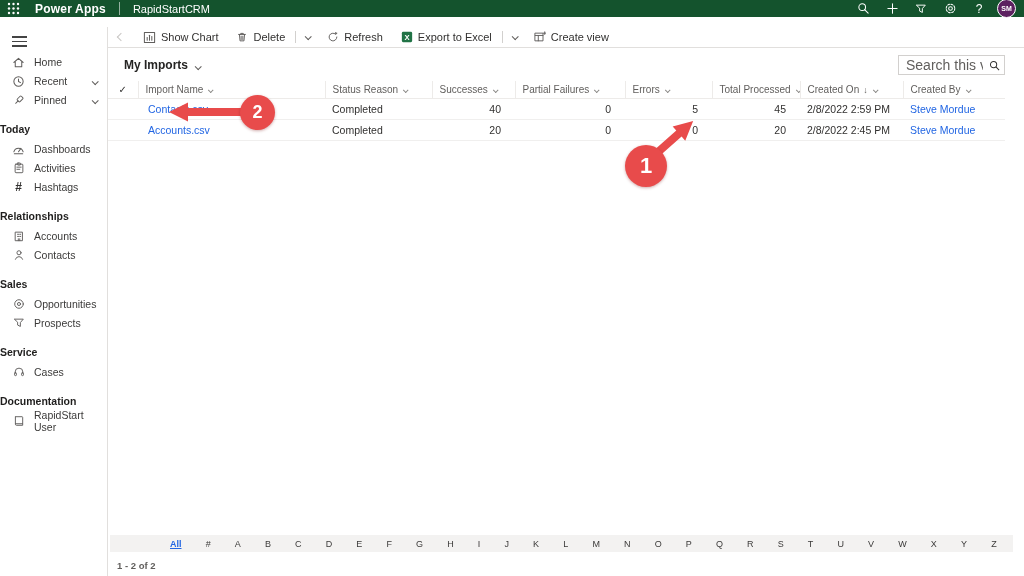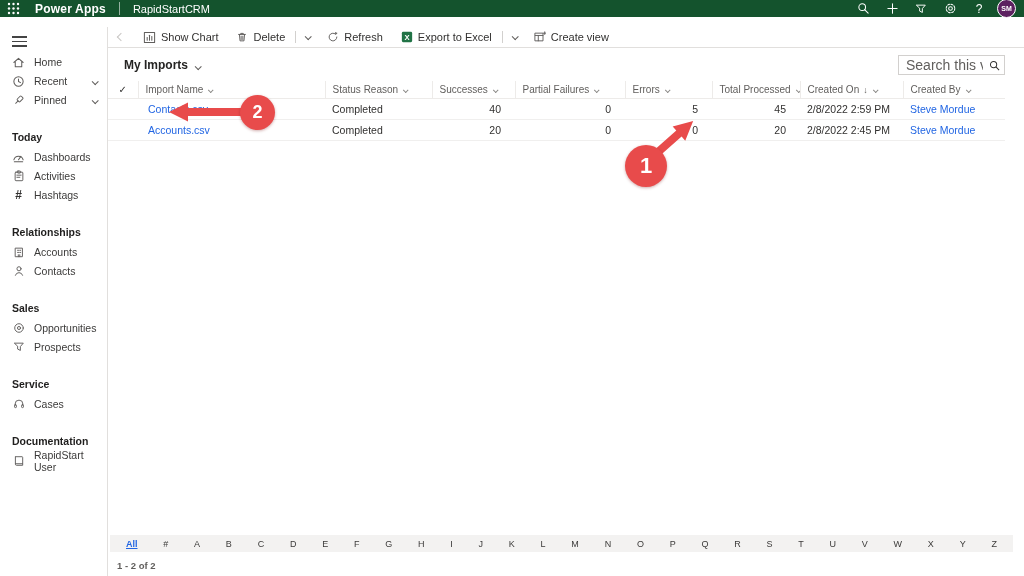--- a/index.html
+++ b/index.html
@@ -34,22 +34,22 @@
   
   .sidebar { position:absolute; left:0; top:27px; width:108px; height:549px; background:#fff;
     border-right:1px solid #e1dfdd; z-index:4; }
   .hamburger { margin:9px 0 6px 12px; width:15px; cursor:pointer; }
   .hamburger span { display:block; height:1.6px; background:#444; margin-bottom:3px; }
   .nav-item { height:19px; display:flex; align-items:center; padding-left:12px; cursor:pointer;
     font-size:10.5px; color:#3b3a39; position:relative; }
   .nav-item .nico { width:13px; height:13px; margin-right:9px; display:flex; align-items:center;
     justify-content:center; color:#605e5c; flex:none; font-size:11px; }
   .nav-item .nchev { position:absolute; right:10px; color:#605e5c; }
-  .section-label { font-size:10.5px; font-weight:700; color:#201f1e; padding-left:12px;
-    margin-top:19px; margin-bottom:3px; height:16px; display:flex; align-items:center; }
+  .section-label { font-size:10.5px; font-weight:700; color:#201f1e; 
+    margin-top:11px; margin-bottom:3px; height:16px; display:flex; align-items:center; }
 
   
   .main { position:absolute; left:108px; top:48px; width:916px; height:528px; background:#fff; }
   .view-header { height:33px; display:flex; align-items:center; padding-left:16px; position:relative; }
   .view-title { font-size:12px; font-weight:700; color:#252423; cursor:pointer; }
   .view-title-chev { margin-left:7px; color:#605e5c; cursor:pointer; }
   .search-box { position:absolute; right:19px; top:7px; width:107px; height:20px;
     border:1px solid #d2d0ce; display:flex; align-items:center; background:#fff; }
   .search-box input { border:none; outline:none; width:84px; font-size:14px; padding-left:7px;
     font-family:"Liberation Sans",sans-serif; color:#323130; }
@@ -66,21 +66,21 @@
   .grid td { height:21px; font-size:10.5px; color:#323130; border-bottom:1px solid #f0efee;
     padding:0 4px 0 7px; white-space:nowrap; overflow:hidden; }
   .grid td.num { text-align:right; padding-right:14px; }
   .grid td.chk-col { padding:0; }
   .grid td .lnk { color:#2266e3; cursor:pointer; }
   .grid td.c0 { padding-left:10px; }
 
   .jumpbar { position:absolute; left:2px; bottom:24px; width:903px; height:17px; background:#f3f2f1;
     display:flex; align-items:center; justify-content:space-between; padding:0 16px; }
   .jump-letter { font-size:9px; color:#3b3a39; cursor:pointer; }
-  .jump-letter.active { color:#2266e3; text-decoration:underline; font-weight:700; }
+  .jump-letter.active { color:#2266e3; text-decoration:underline; font-weight:700;margin-left:44px; }
   .record-count { position:absolute; left:9px; bottom:5px; font-size:9.5px; color:#605e5c;font-weight:bold; }
 
   
   .anno-overlay { position:absolute; left:0; top:0; width:1024px; height:576px;
     pointer-events:none; z-index:20; }
   .anno-circle { position:absolute; border-radius:50%; display:flex; align-items:center;
     justify-content:center; color:#fff; font-weight:700; z-index:21;
     box-shadow:0 1px 3px rgba(120,20,20,.35); }
   .anno-circle.c1 { left:625px; top:145px; width:42px; height:42px; font-size:22px; }
   .anno-circle.c2 { left:240px; top:95px; width:35px; height:35px; font-size:18px; }

